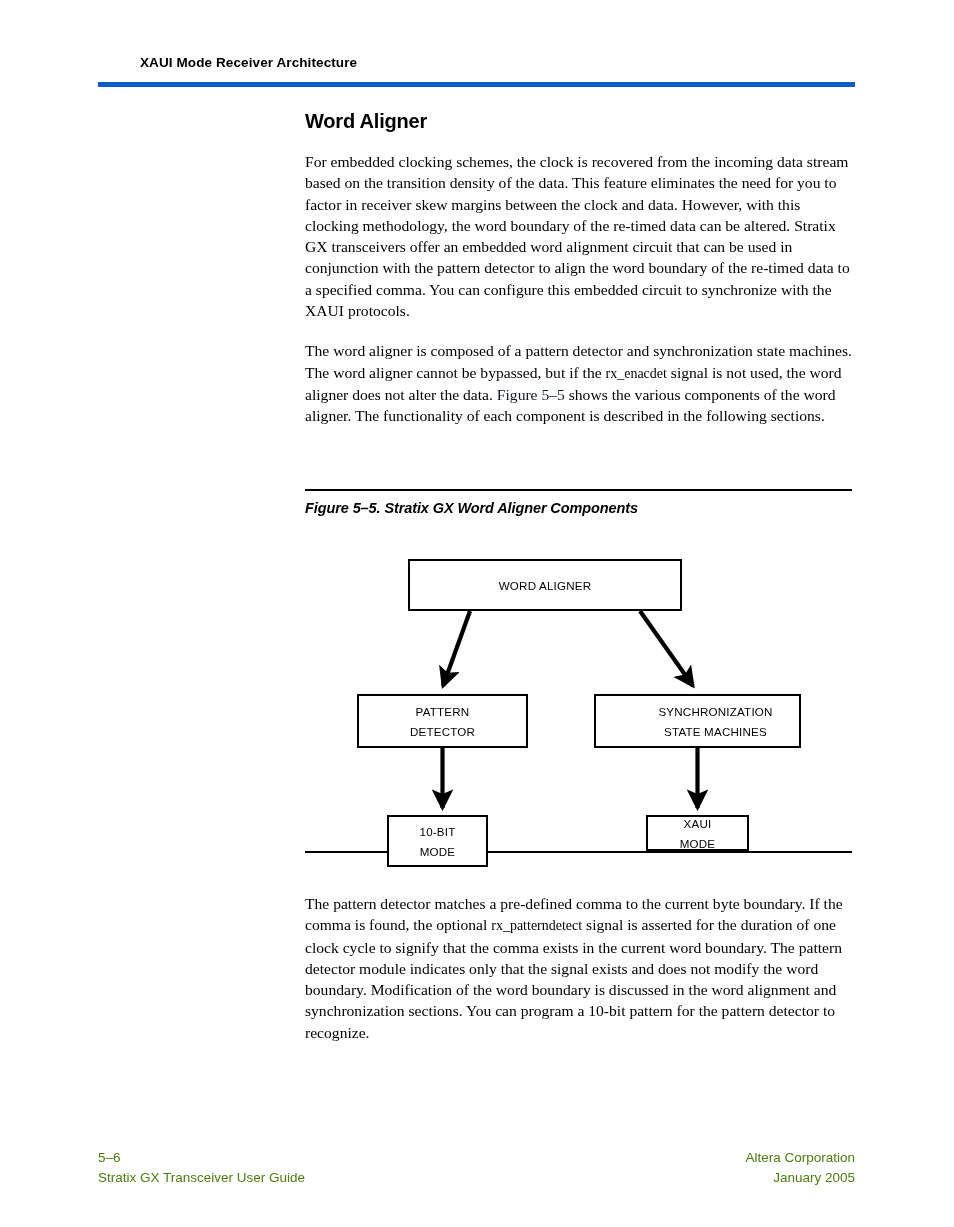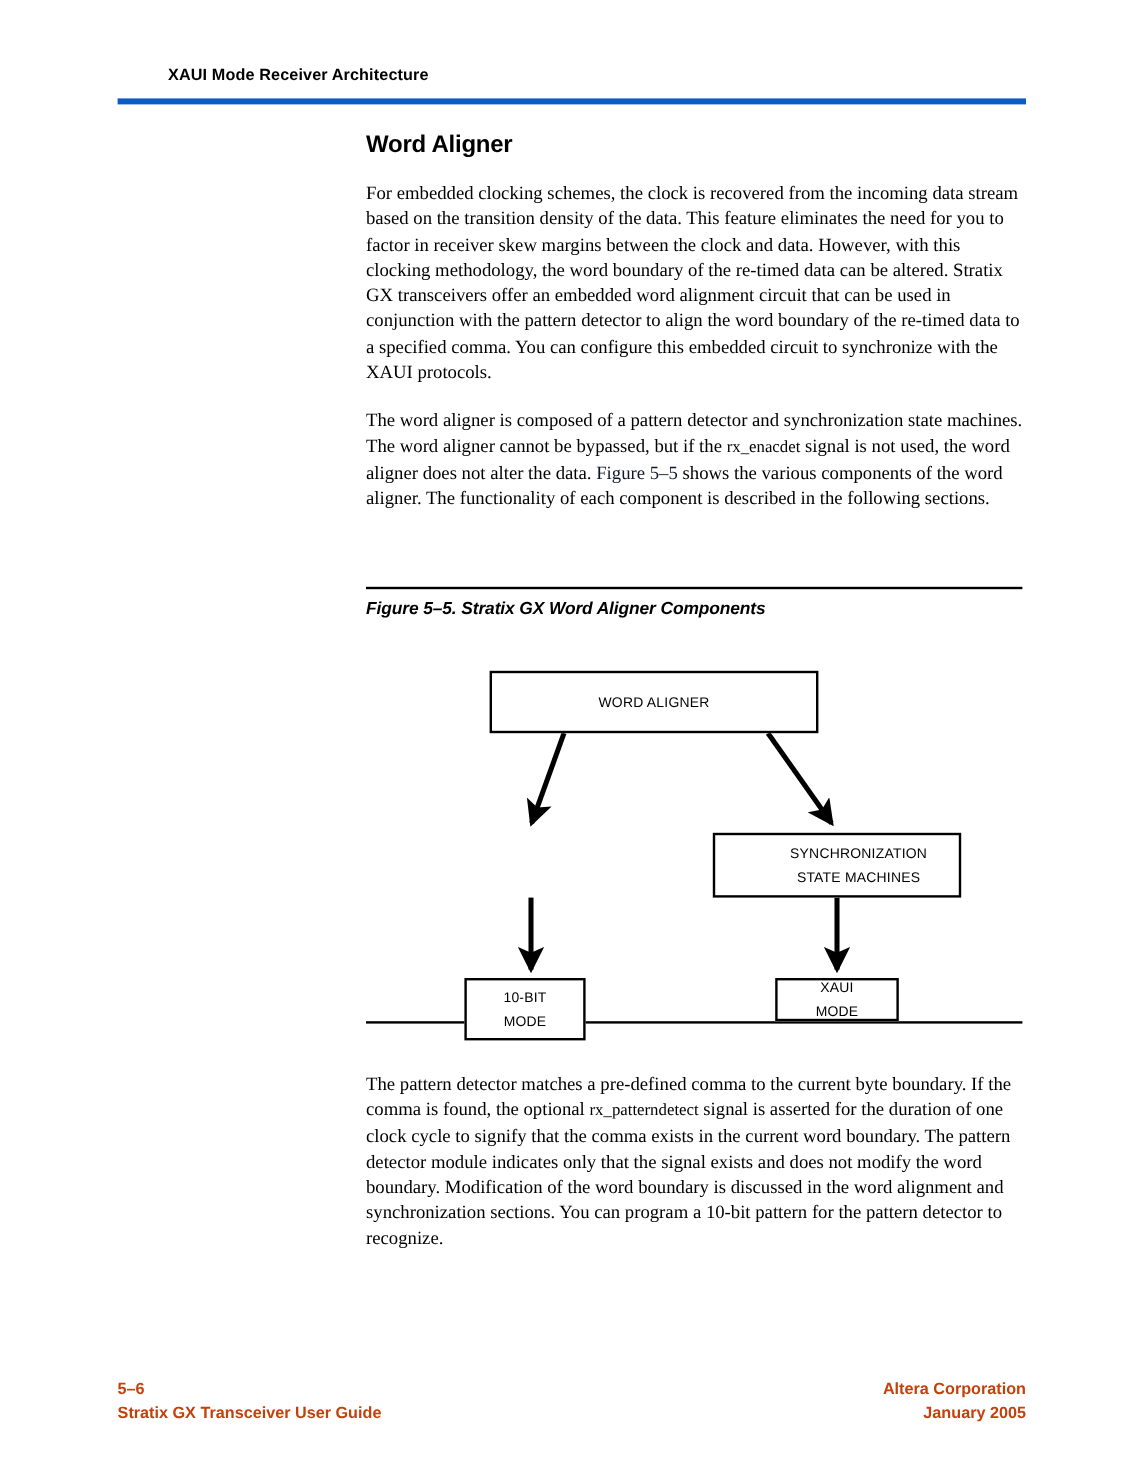--- a/index.html
+++ b/index.html
@@ -142,23 +142,23 @@
     color: #000000;
   }
 
   
   .footer {
     position: absolute;
     left: 98px;
     top: 1148px;
     width: 757px;
     font-family: "Liberation Sans", sans-serif;
-    font-weight: bold;
+    font-weight: normal;
     font-size: 13.5px;
-    color: #c2410c;
+    color: #4d7c0f;
   }
   .footer-row {
     display: flex;
     justify-content: space-between;
     align-items: baseline;
     line-height: 19.5px;
     white-space: nowrap;
   }
 </style>
 </head>
@@ -196,20 +196,24 @@
 
         <line x1="137.5" y1="232" x2="137.5" y2="292" stroke="#000000" stroke-width="4.2" marker-end="url(#arrowhead)"></line>
 
         <line x1="392.5" y1="232" x2="392.5" y2="292" stroke="#000000" stroke-width="4.2" marker-end="url(#arrowhead)"></line>
       </svg>
 
       <div class="node-box" id="box-word-aligner">
         <span class="line1">WORD ALIGNER</span>
       </div>
 
+      <div class="node-box" id="box-pattern-detector">
+        <span class="line1">PATTERN</span>
+        <span class="line2">DETECTOR</span>
+      </div>
 
       <div class="node-box" id="box-sync-state-machines">
         <span class="line1">SYNCHRONIZATION</span>
         <span class="line2">STATE MACHINES</span>
       </div>
 
       <div class="node-box" id="box-10bit-mode">
         <span class="line1">10-BIT</span>
         <span class="line2">MODE</span>
       </div>

